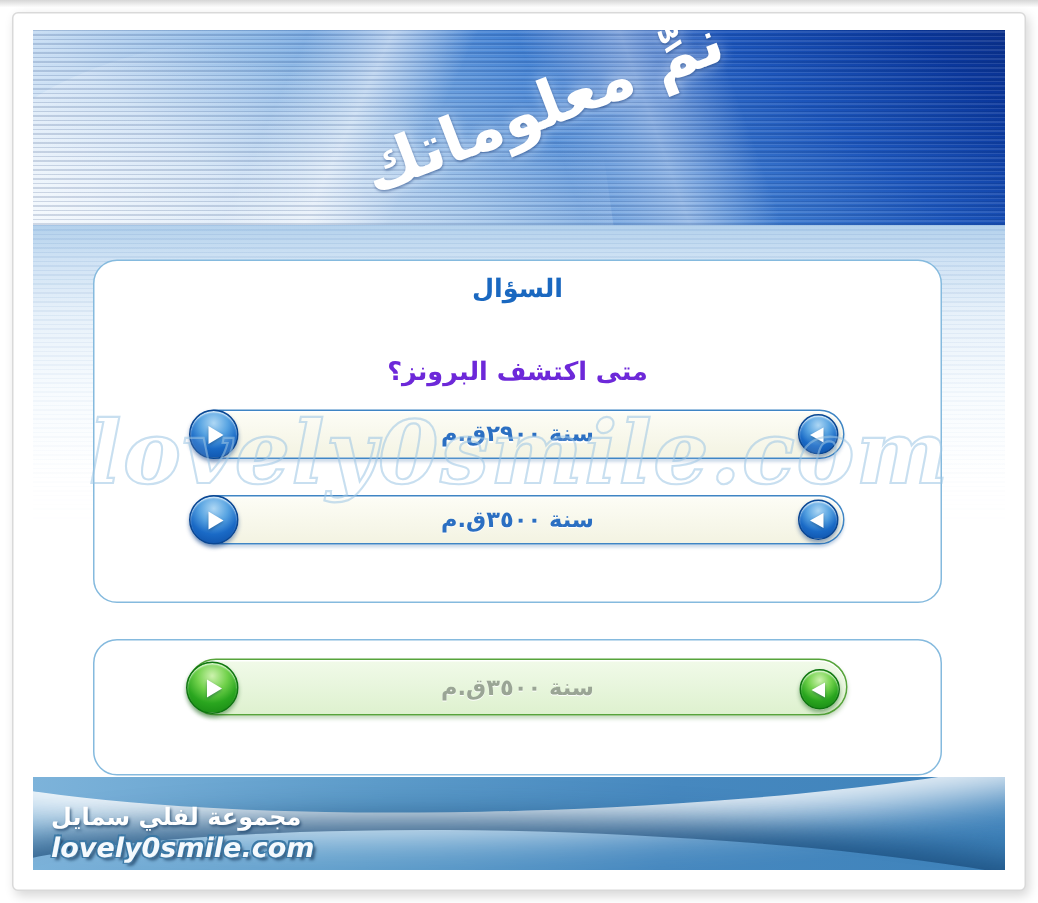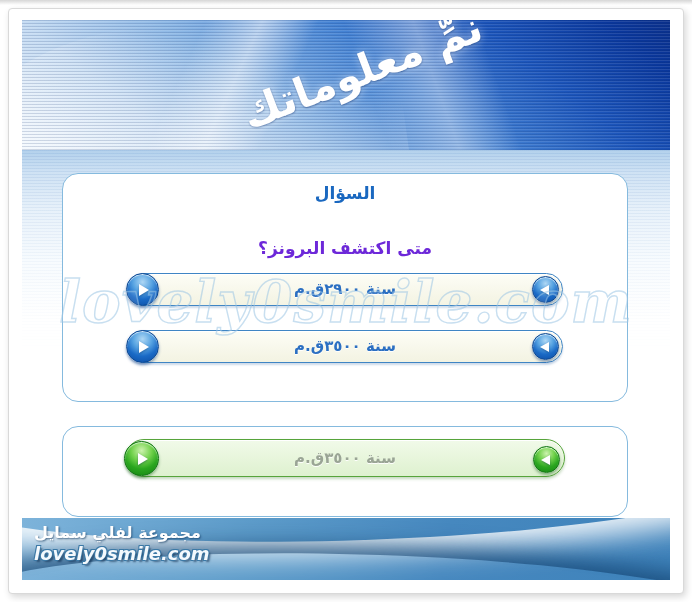--- a/index.html
+++ b/index.html
@@ -86,21 +86,21 @@
 
   
   .footer{position:relative;height:62px;overflow:hidden;
       background:linear-gradient(100deg,#7db3da 0%,#5d9cca 35%,#4688bf 65%,#3f83bb 100%);
       border-bottom:1px solid #16436e;}
   .wave-top{position:absolute;left:-15%;top:-175%;width:135%;height:210%;border-radius:50%;
       box-shadow:0 26px 28px -12px rgba(255,255,255,.9);transform:rotate(-2deg);}
   .wave-bottom{position:absolute;left:-10%;bottom:-160%;width:130%;height:200%;border-radius:50%;
       box-shadow:0 -24px 30px -10px rgba(13,62,110,.75) inset, 0 -18px 22px -10px rgba(10,55,100,.65);
       transform:rotate(2deg);}
-  .footer-text{position:absolute;left:12px;top:5px;z-index:5;text-align:left;line-height:1.25;}
+  .footer-text{position:absolute;left:12px;top:17px;z-index:5;text-align:left;line-height:1.25;}
   .footer-group{font-size:16px;font-weight:bold;color:#fff;
       text-shadow:1px 1px 2px rgba(10,50,90,.65);}
   .footer-site{font-family:"DejaVu Sans",sans-serif;font-style:italic;font-size:18px;font-weight:bold;color:#f4f9fd;
       text-shadow:-1px -1px 0 #3c79a6, 1px -1px 0 #3c79a6, -1px 1px 0 #3c79a6, 2px 2px 2px rgba(8,40,75,.6);}
 </style>
 </head>
 <body>
 
 <div class="canvas">
   <div class="sheet">

